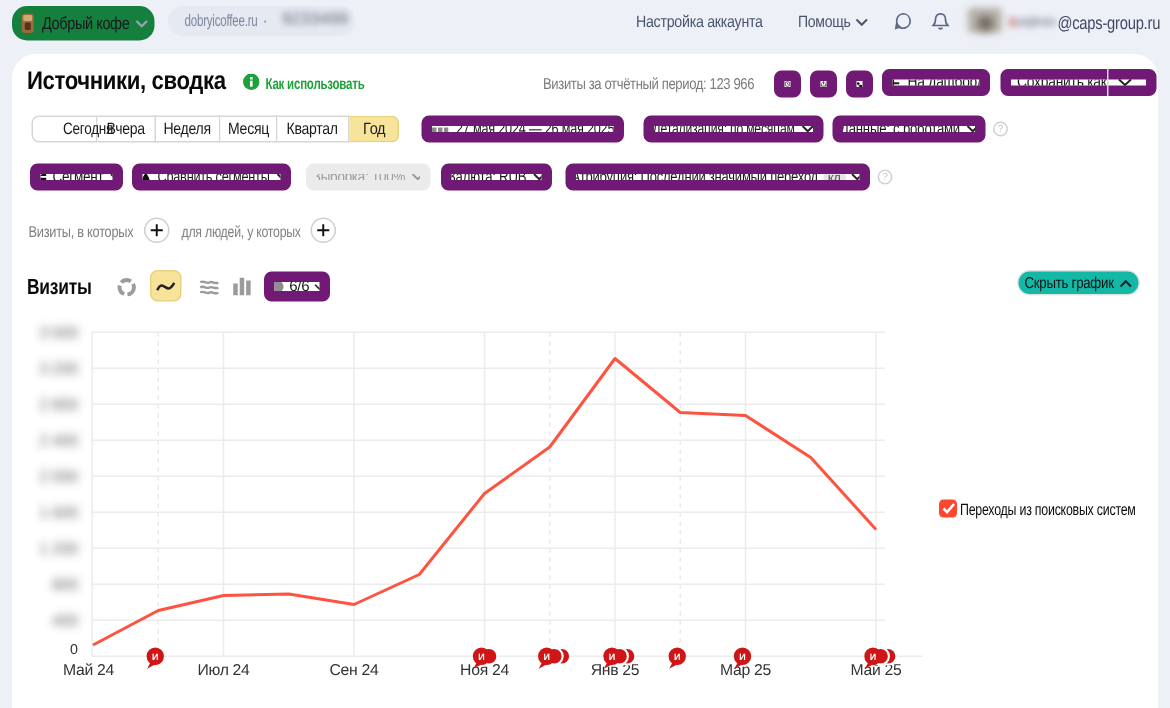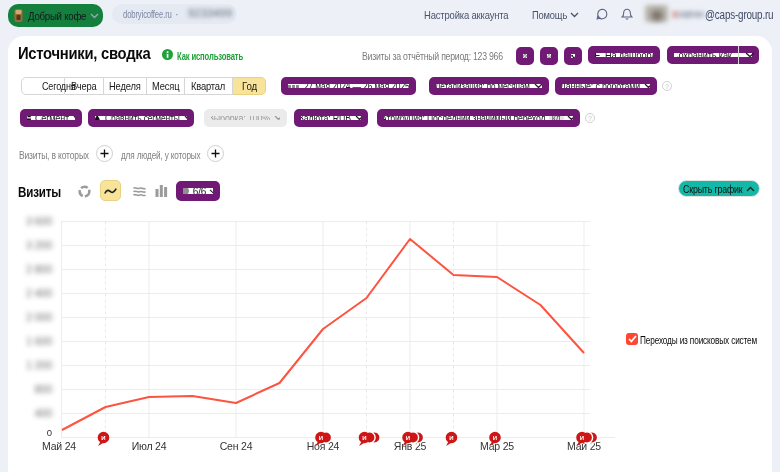--- a/index.html
+++ b/index.html
@@ -83,21 +83,21 @@
       <circle cx="8" cy="7.8" r="2.5" fill="#111"></circle>
       <path d="M5.5 7.8 c0 -2.4 1.6 -3.6 3.2 -4 c-0.9 1 -1.3 2 -1.3 4 Z" fill="#111" transform="rotate(180 7.05 5.9) translate(1.55 -1.9)"></path>
     </svg>
   </div>
 <div class="btn" id="m7" style="left:588px; top:46px; width:72px; height:18px;">
     <svg width="9" height="9" viewBox="0 0 9 9" style="margin-right:5px; flex:none;">
       <path d="M4.5 0.5 V8.5 M0.5 4.5 H8.5" stroke="#222" stroke-width="1.2"></path>
     </svg>
     <span style="transform:scaleX(0.84); transform-origin:left; width:51.4px;">На дашборд</span>
   </div>
-<div class="btn" id="m8" style="left:667px; top:46px; width:92px; height:18px; padding-right:22px;">
+<div class="btn" id="m8" style="left:667px; top:46px; width:104px; height:18px; padding-right:22px;">
     <span style="transform:scaleX(0.84); transform-origin:left; width:59.7px;">Сохранить как</span>
   </div>
 <div class="abs" style="left:738px; top:46px; width:23px; height:18px; border-left:1px solid #d6d6d6; display:flex; align-items:center; justify-content:center;">
     <svg width="10" height="6" viewBox="0 0 10 6">
       <path d="M1 1 L5 4.6 L9 1" stroke="#222" stroke-width="1.3" fill="none"></path>
     </svg>
   </div>
 
 <div class="abs" id="m9" style="left:21px; top:77px; height:18px; display:flex;">
   <div class="seg" style="width:44px;padding-left:32px;">

